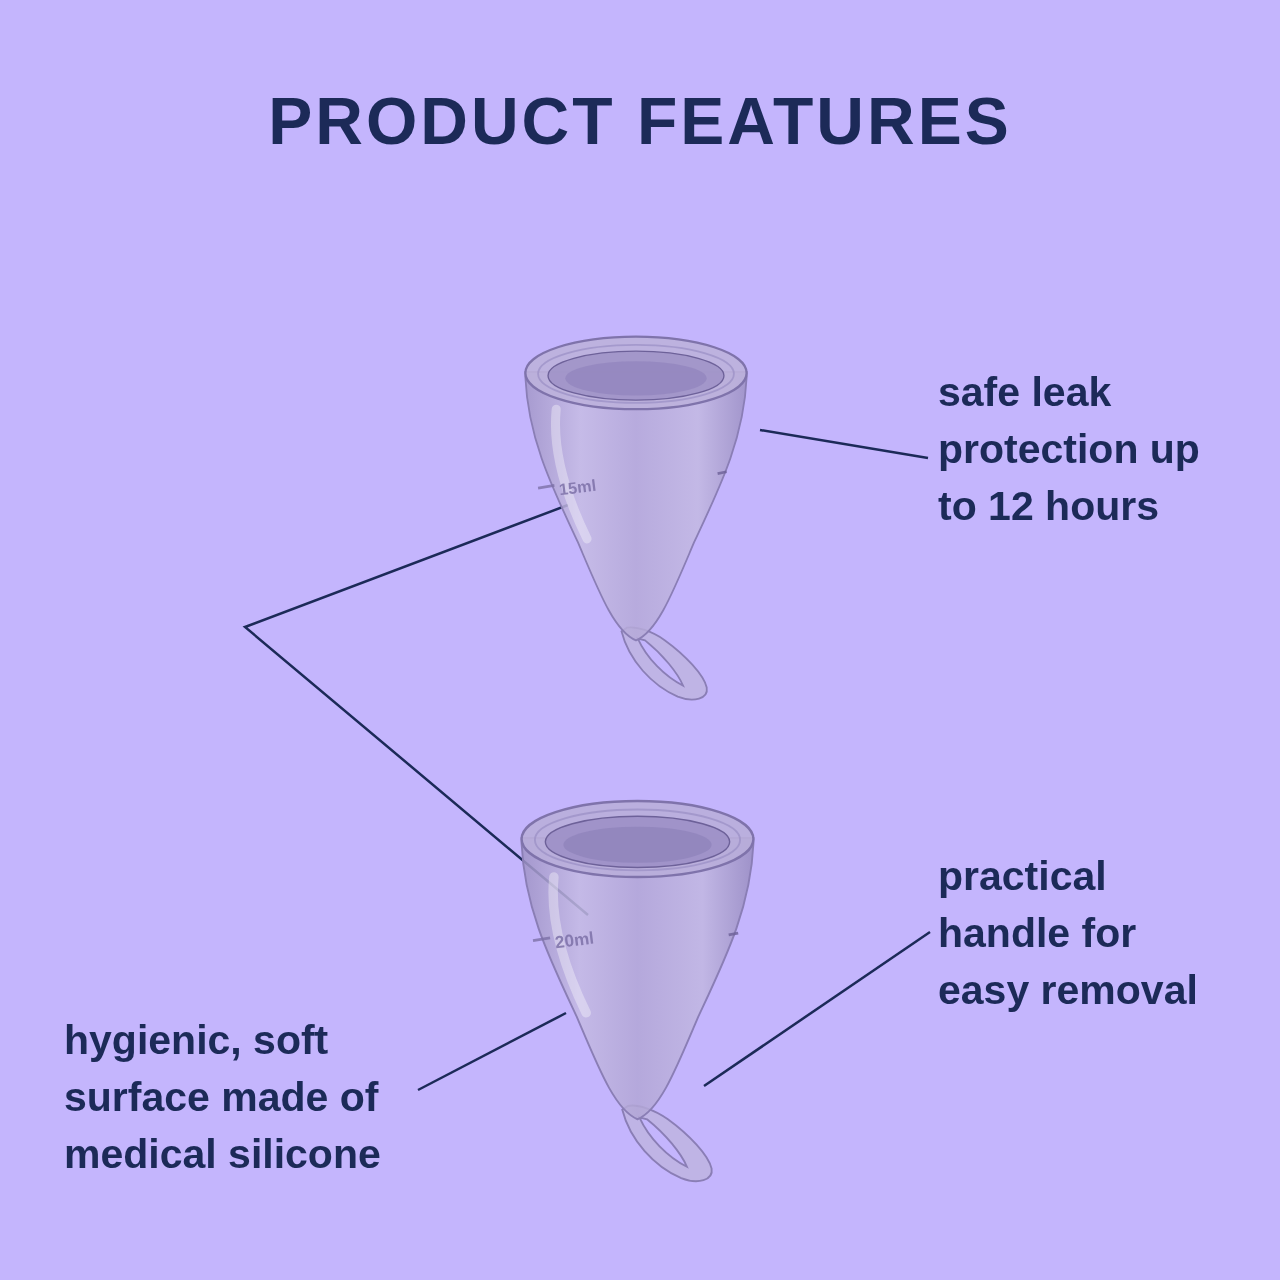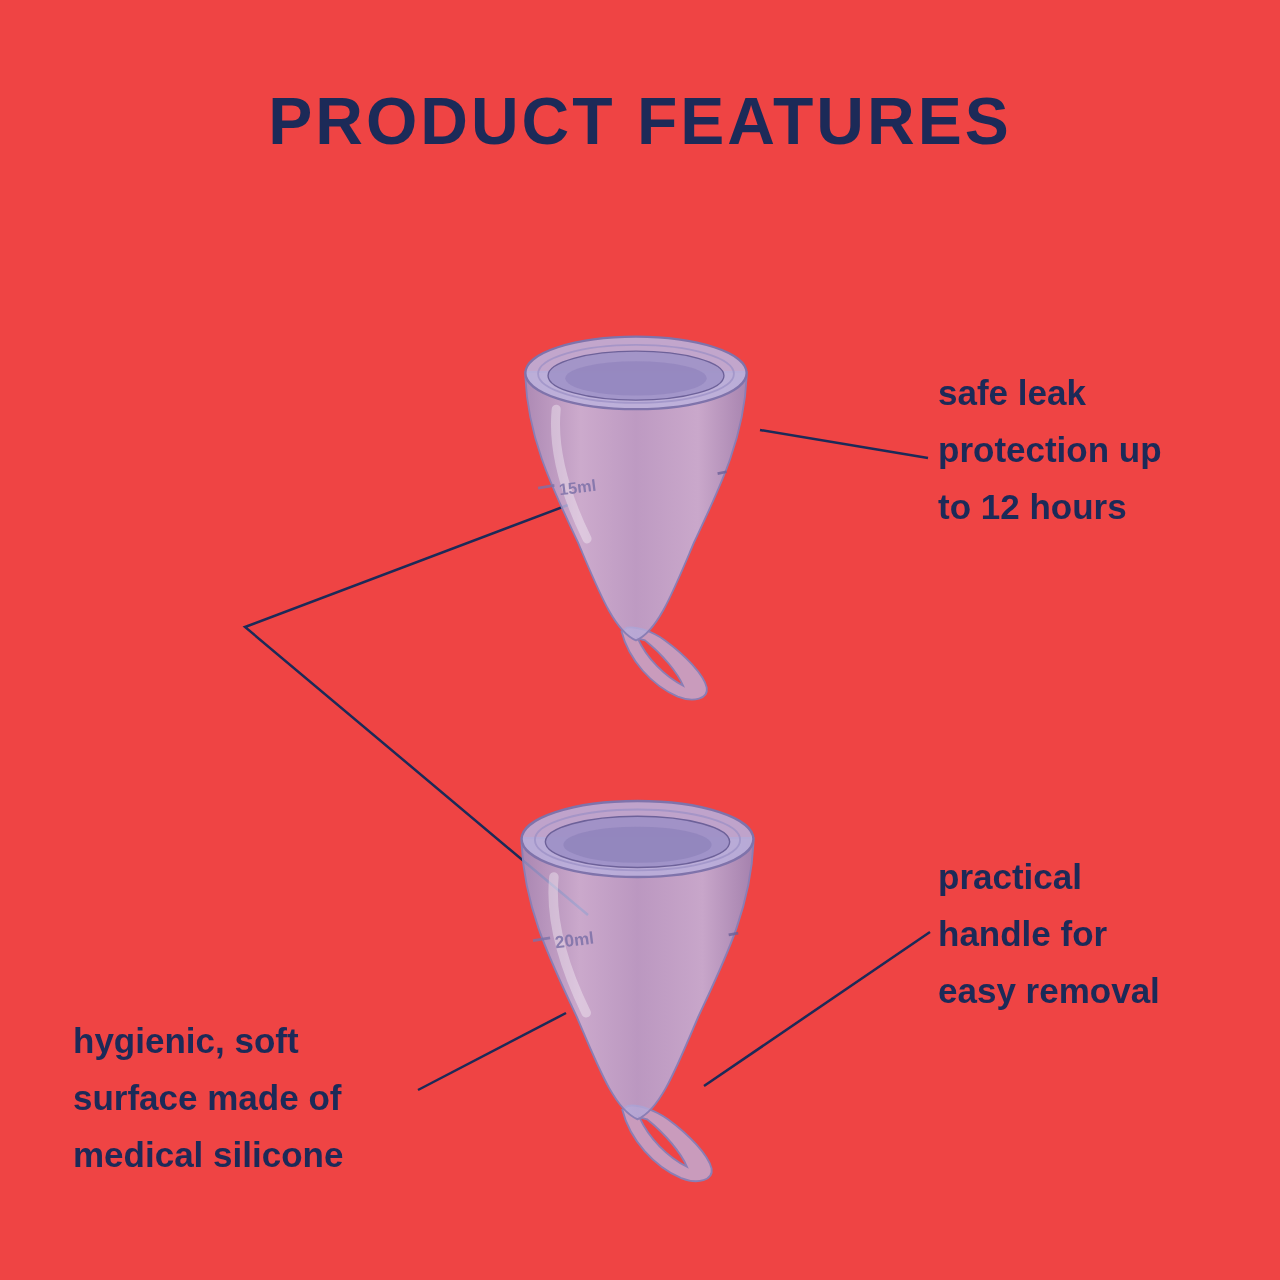--- a/index.html
+++ b/index.html
@@ -1,45 +1,45 @@
 <!DOCTYPE html>
 <html><head>
 <meta charset="utf-8">
 <style>
   html,body{margin:0;padding:0;background:#ffffff;}
   .canvas{
     position:relative;
     width:1280px;height:1280px;
-    background:#ef4444;
+    background:#c4b5fd;
     font-family:"Liberation Sans", sans-serif;
     overflow:hidden;
     margin:0 auto;
   }
   .title{
     position:absolute;
     top:88px;left:0;width:100%;
     text-align:center;
     font-size:66px;
     font-weight:bold;
     letter-spacing:3px;
     color:#1c2a58;
     line-height:1;
   }
   .note{
     position:absolute;
-    font-size:35px;
+    font-size:41px;
     font-weight:600;
     color:#1c2a58;
     line-height:57px;
     white-space:pre-line;
   }
   .note-capacity{left:73px;top:420px;width:260px;}
   .note-leak{left:938px;top:364px;width:300px;}
   .note-handle{left:938px;top:848px;width:300px;}
-  .note-surface{left:73px;top:1012px;width:360px;}
+  .note-surface{left:64px;top:1012px;width:360px;}
   .callouts{
     position:absolute;left:0;top:0;width:1280px;height:1280px;
     pointer-events:none;
   }
   .callouts line, .callouts polyline{
     stroke:#1c2a58;
     stroke-width:2.5;
     fill:none;
   }
   .cup{position:absolute;}

